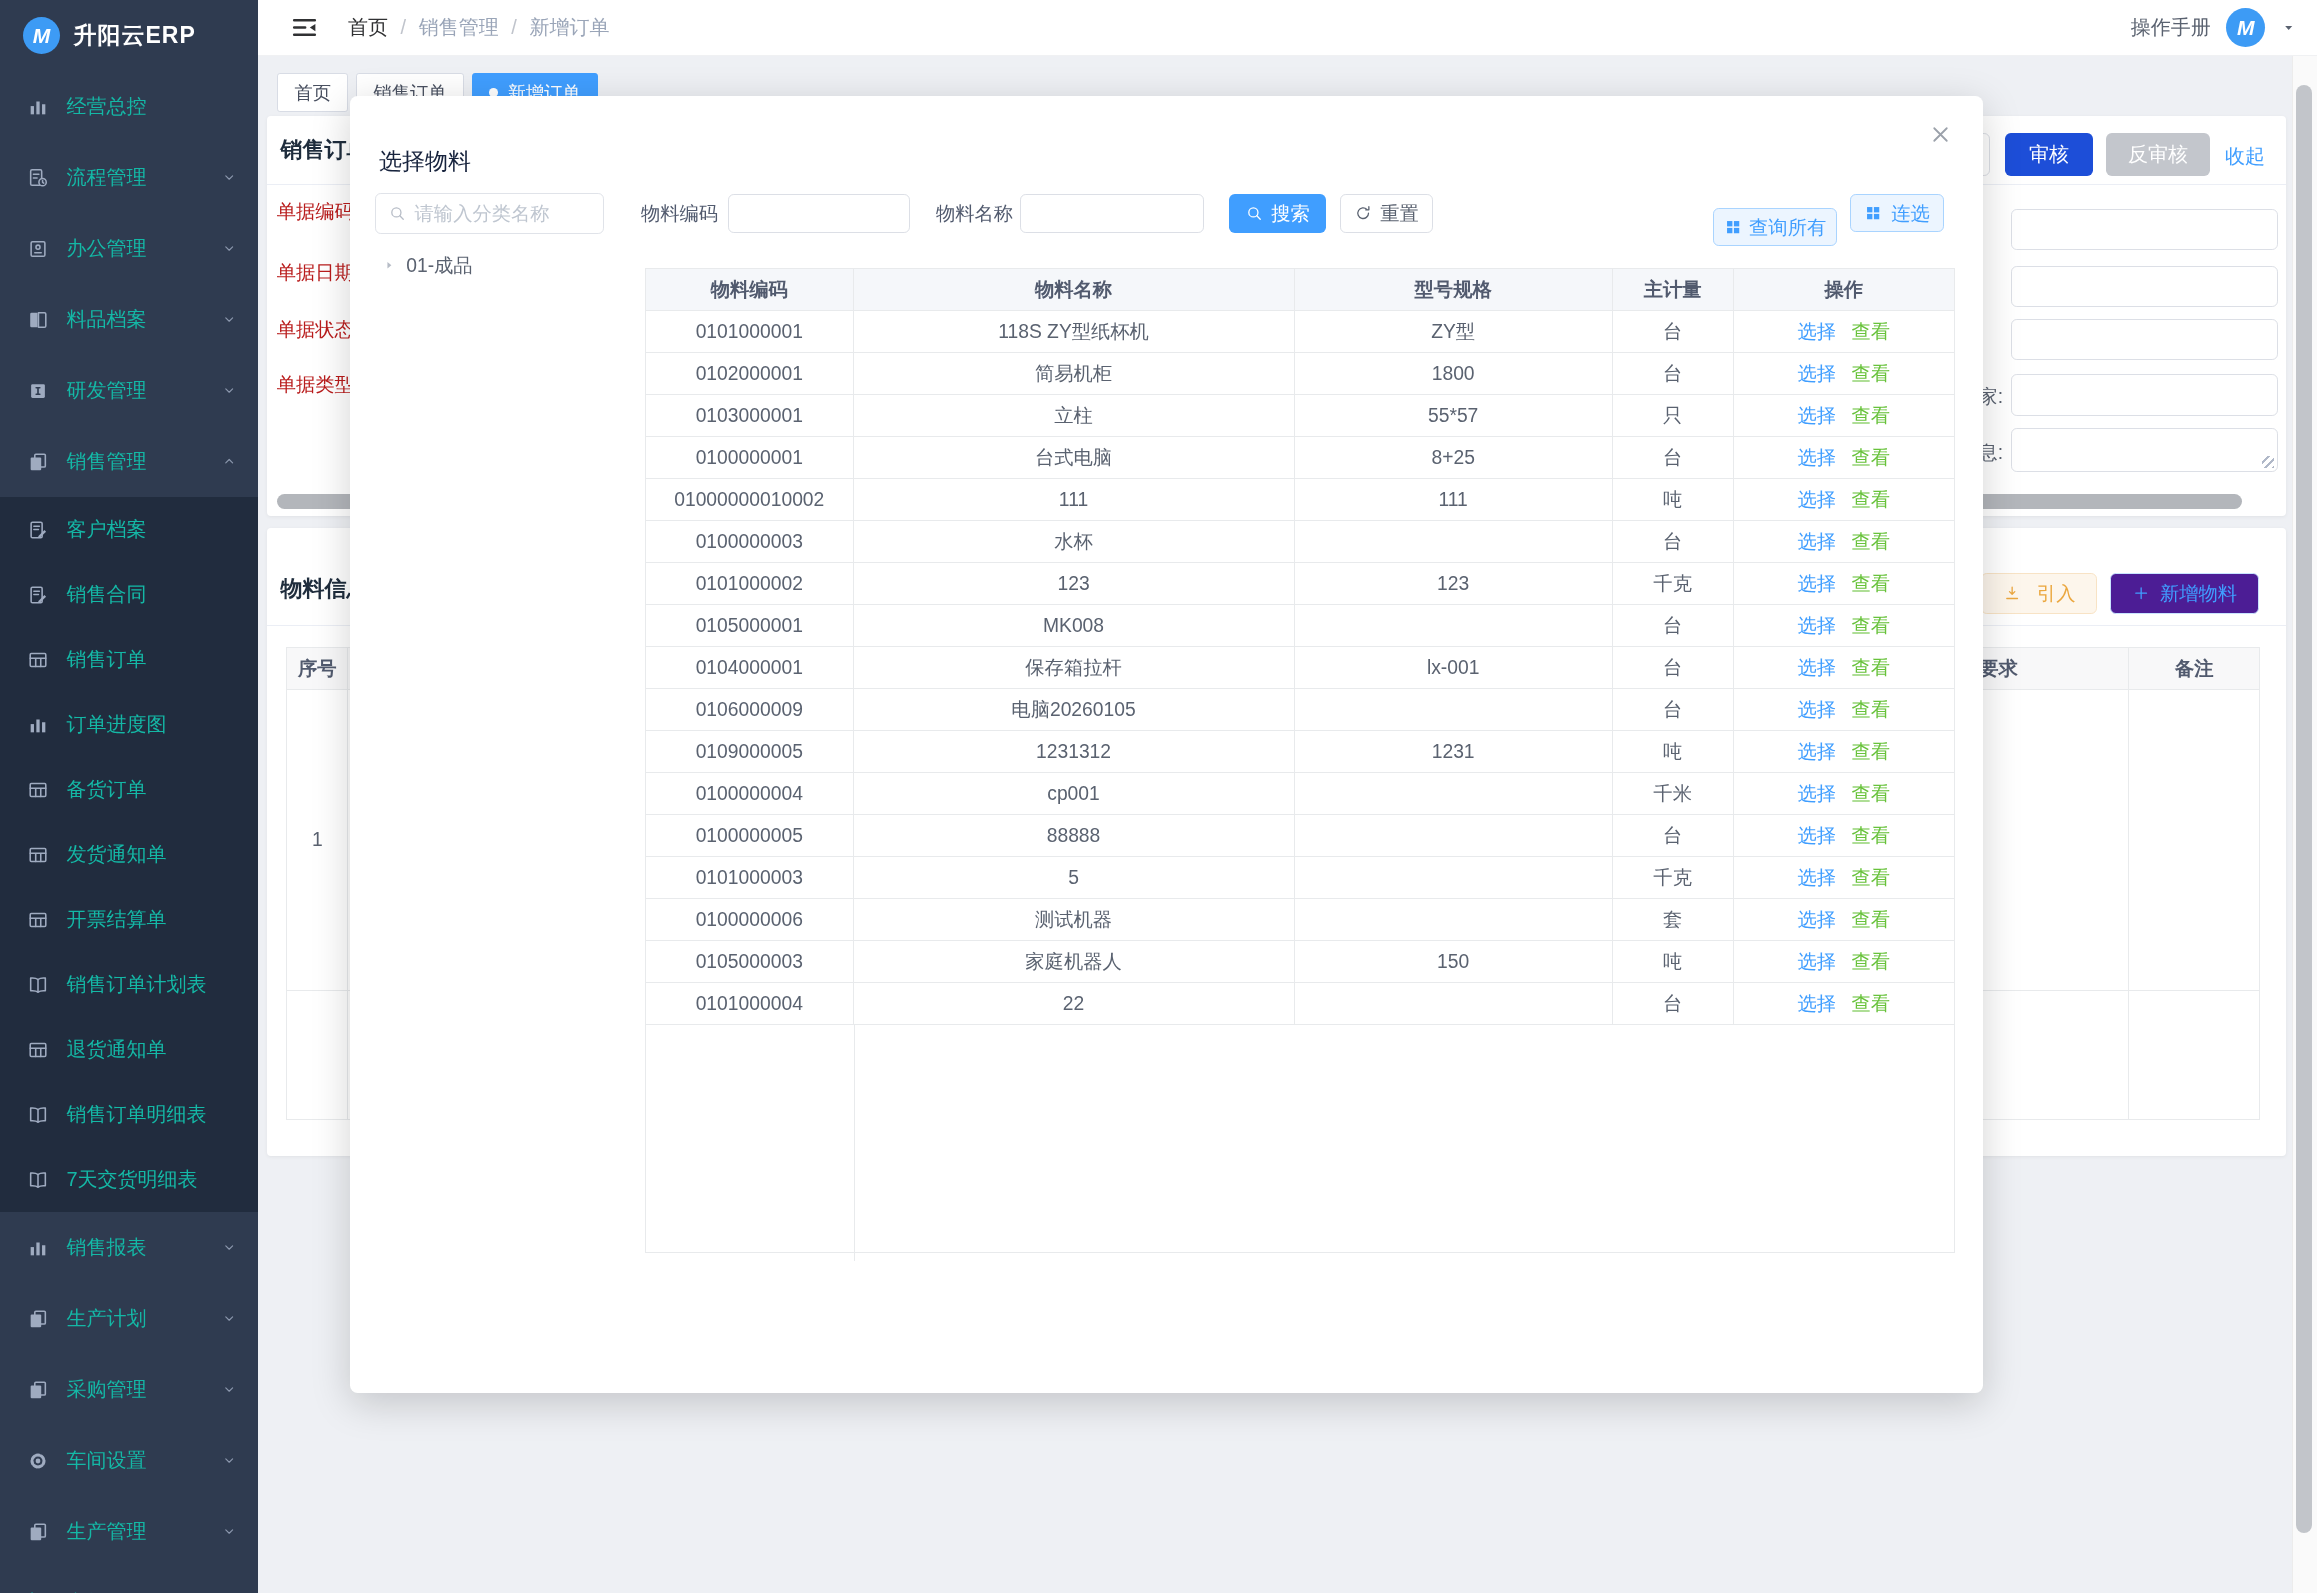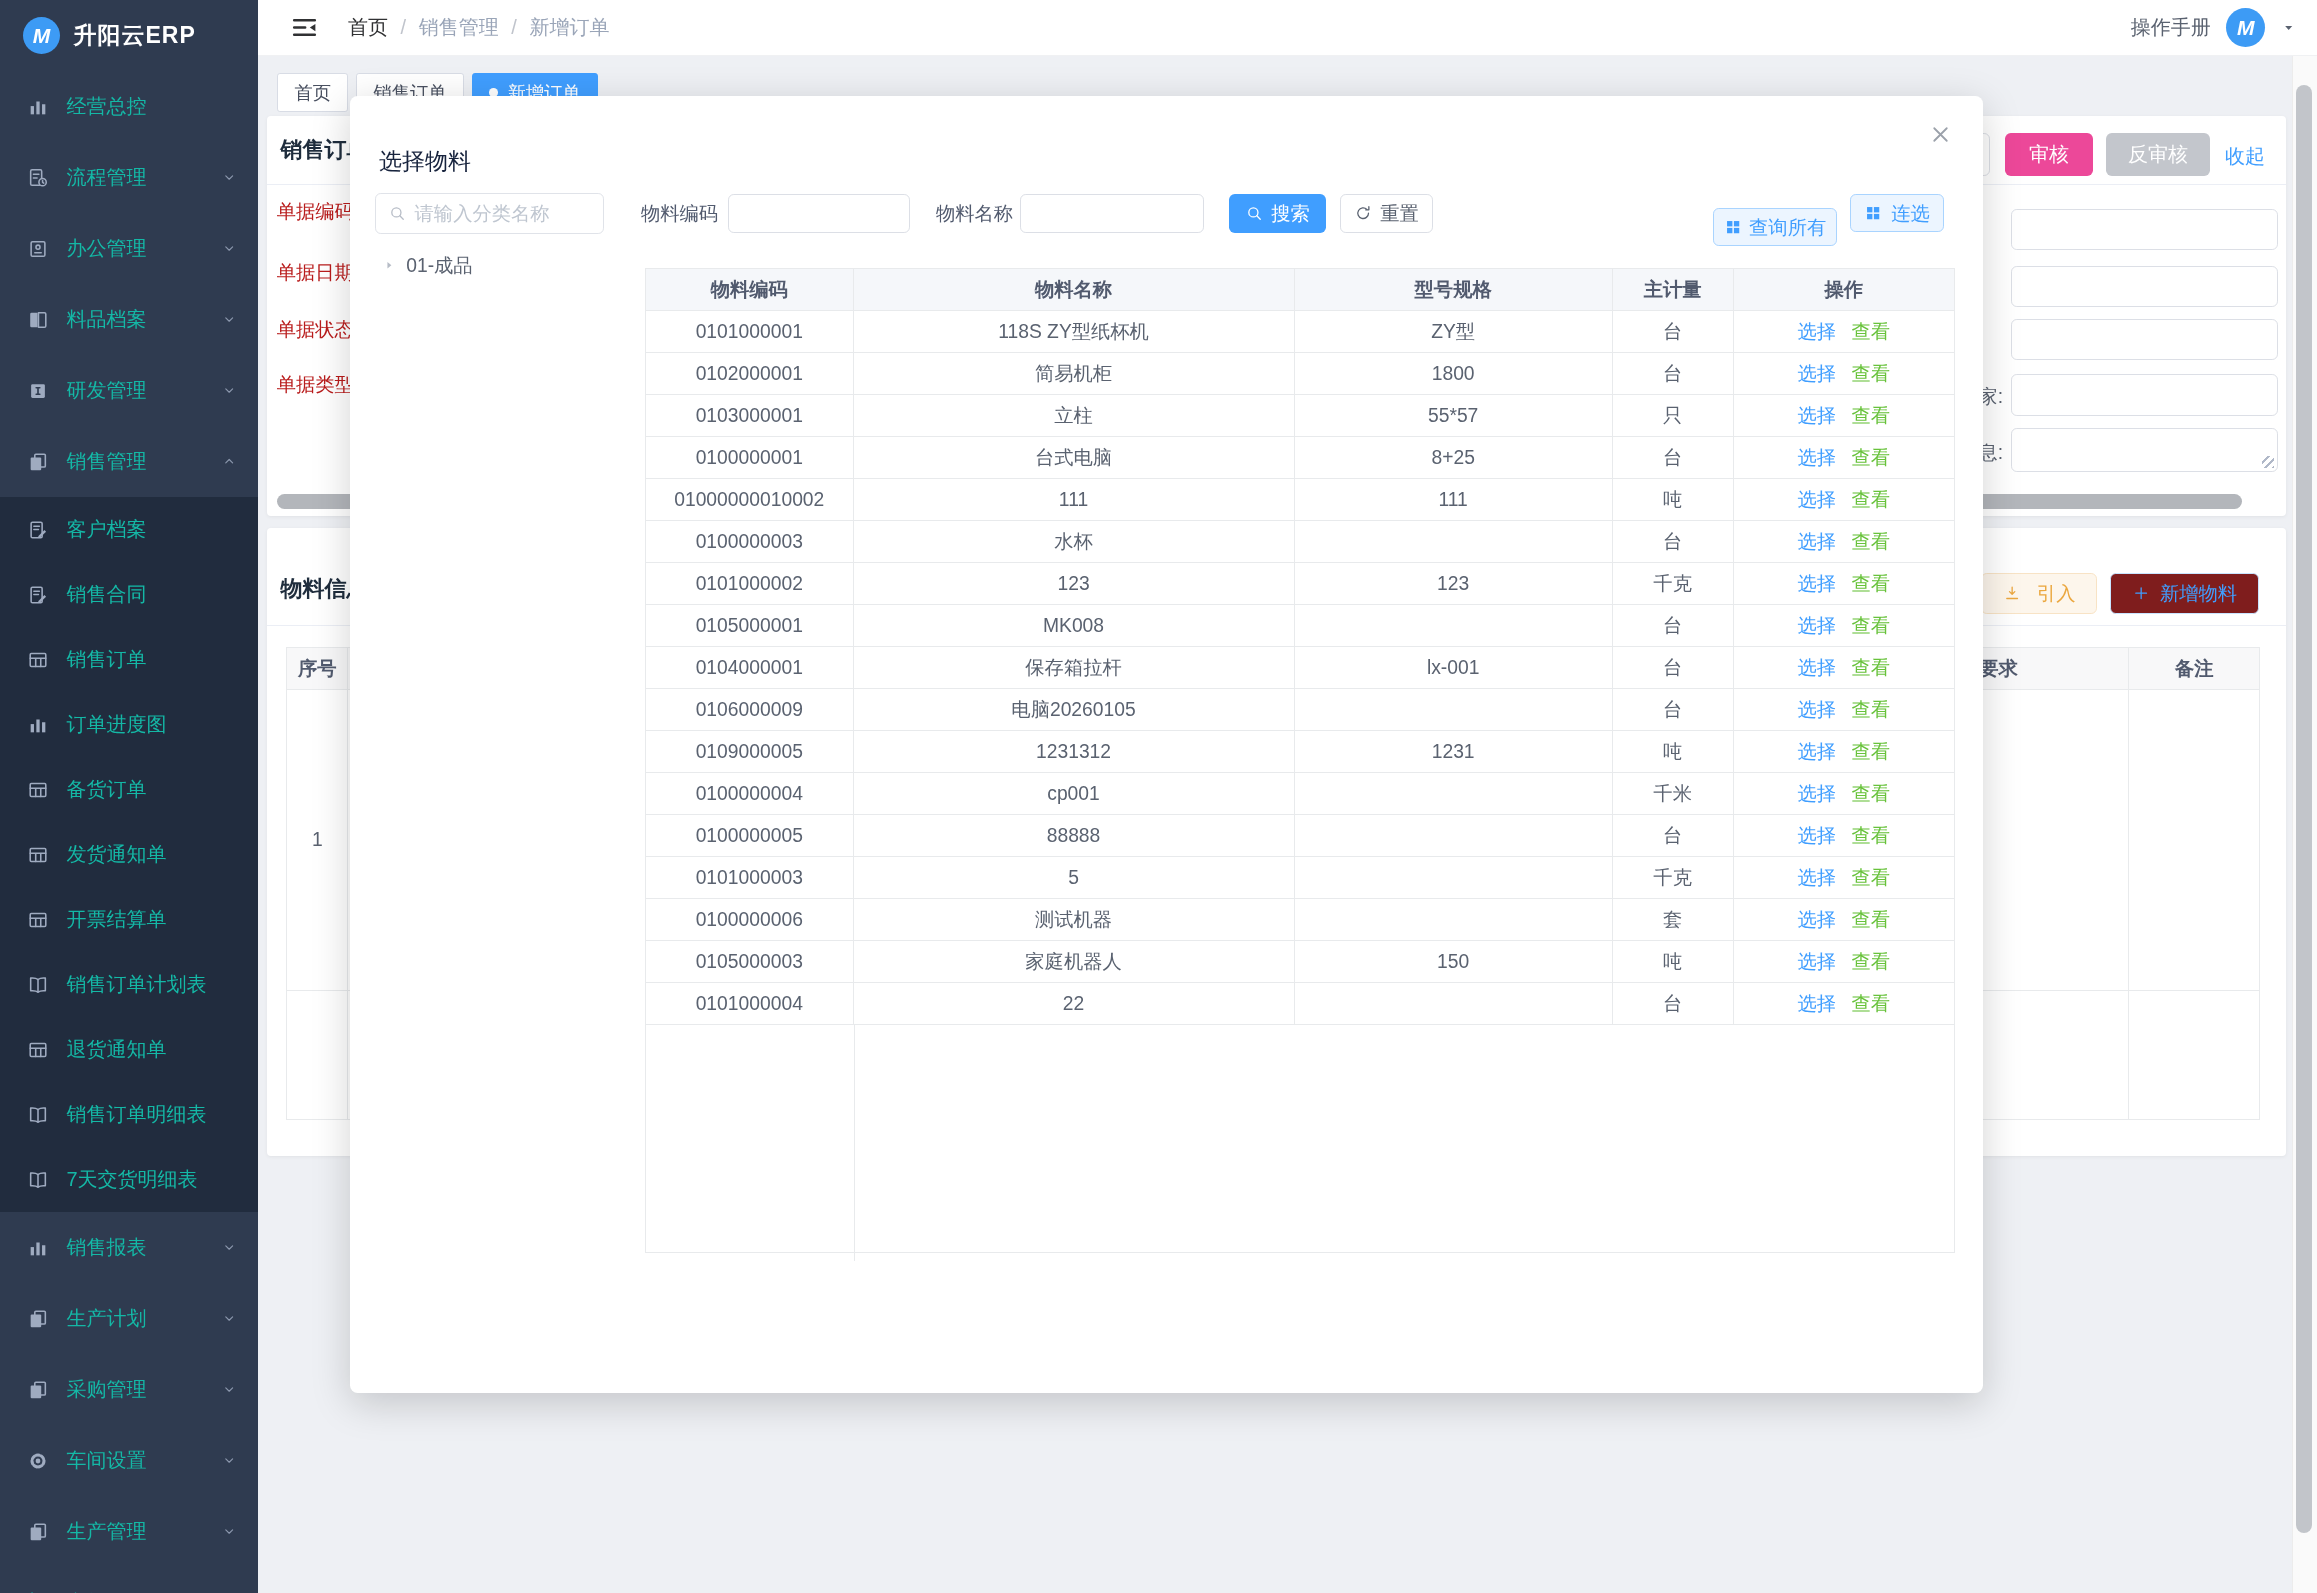--- a/index.html
+++ b/index.html
@@ -42,27 +42,27 @@
 .card2{top:528px;height:628px}
 .card-title{position:absolute;left:13.5px;font-size:22px;font-weight:600;color:#1f2d3d;white-space:nowrap}
 .card1 .card-title{top:19.3px}
 .card2 .card-title{top:46px}
 .divider{position:absolute;left:0;width:100%;height:1px;background:#ebeef5}
 .card1 .divider{top:68px}
 .card2 .divider{top:97px}
 .f-label{position:absolute;left:9.7px;font-size:19.3px;color:#b91c1c;white-space:nowrap}
 .inp{position:absolute;border:1px solid #dcdfe6;border-radius:5.8px;background:#fff}
 .rlabel{position:absolute;width:58px;text-align:right;left:1678px;font-size:19.3px;color:#5a6270}
-.btn-audit{position:absolute;left:1738px;top:17.4px;width:88px;height:43px;background:#ec4899;color:#fff;border-radius:5.8px;font-size:20px;display:flex;align-items:center;justify-content:center;cursor:pointer}
+.btn-audit{position:absolute;left:1738px;top:17.4px;width:88px;height:43px;background:#1d4ed8;color:#fff;border-radius:5.8px;font-size:20px;display:flex;align-items:center;justify-content:center;cursor:pointer}
 .btn-unaudit{position:absolute;left:1839px;top:17.4px;width:104px;height:43px;background:#c3c6cc;color:#fff;border-radius:5.8px;font-size:20px;display:flex;align-items:center;justify-content:center;cursor:pointer}
 .link-collapse{position:absolute;left:1958px;top:27px;color:#409eff;font-size:20px;cursor:pointer}
 .rh{position:absolute;right:2.9px;bottom:2.9px;width:12.6px;height:12.6px;background:repeating-linear-gradient(135deg,transparent 0 3.9px,#b0b8c8 3.9px 5.8px)}
 .hthumb{position:absolute;left:9.7px;top:378px;width:1965px;height:14.5px;border-radius:7.7px;background:#b3b6bb;cursor:pointer}
 .btn-import{position:absolute;left:1714px;top:45px;width:116px;height:41px;background:#fdf6ec;border:1px solid #f8e3c5;color:#eba73f;border-radius:5.8px;font-size:19.3px;display:flex;align-items:center;justify-content:center;gap:16px;cursor:pointer}
-.btn-addmat{position:absolute;left:1843px;top:45px;width:149px;height:41px;background:#7f1d1d;border:1px solid #c9e4ff;color:#409eff;border-radius:5.8px;font-size:19.3px;display:flex;align-items:center;justify-content:center;gap:9.7px;cursor:pointer}
+.btn-addmat{position:absolute;left:1843px;top:45px;width:149px;height:41px;background:#4c1d95;border:1px solid #c9e4ff;color:#409eff;border-radius:5.8px;font-size:19.3px;display:flex;align-items:center;justify-content:center;gap:9.7px;cursor:pointer}
 .btn-import .ic svg,.btn-addmat .ic svg{width:18.3px;height:18.3px}
 .t2{position:absolute;left:19.3px;top:119px;width:1974px;height:473px;border:1px solid #e8eaec;display:flex;flex-direction:column}
 .t2-head{display:flex;height:42px;background:#f8f8f9;border-bottom:1px solid #e8eaec}
 .t2 .c{display:flex;align-items:center;justify-content:center;font-size:19.3px}
 .t2-head .c{font-weight:700;color:#515a6e}
 .t2 .c-seq{width:61px;border-right:1px solid #e8eaec;flex:0 0 auto}
 .t2 .c-fill{flex:1}
 .t2 .c-q{width:299px;border-left:1px solid #e8eaec;flex:0 0 auto}
 .t2 .c-b{width:131px;border-left:1px solid #e8eaec;flex:0 0 auto}
 .t2-row1{display:flex;height:301px;border-bottom:1px solid #e8eaec;color:#5a6270}

